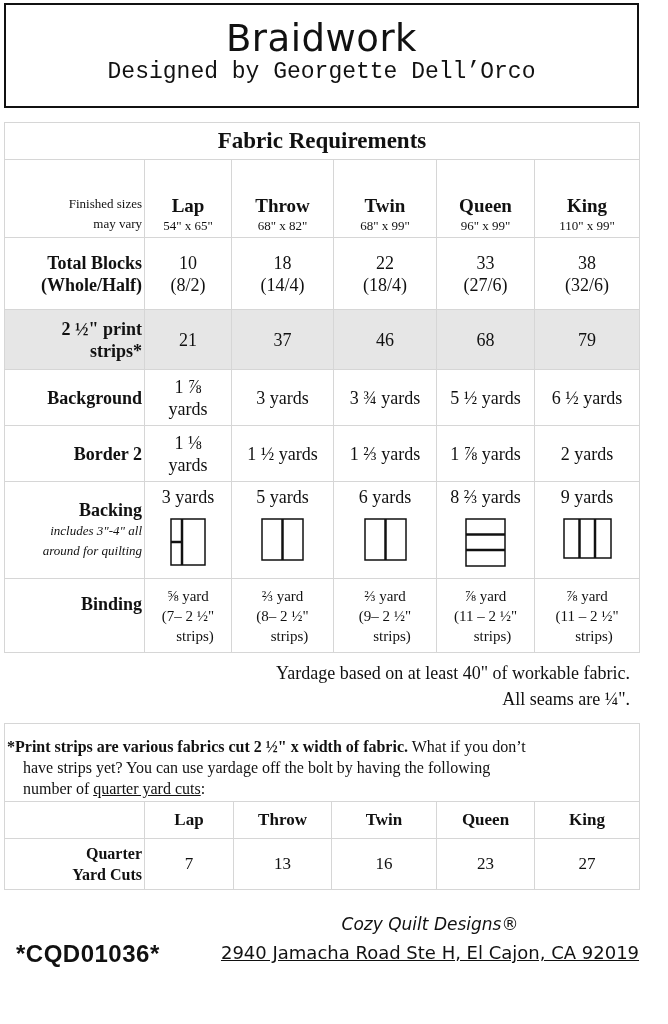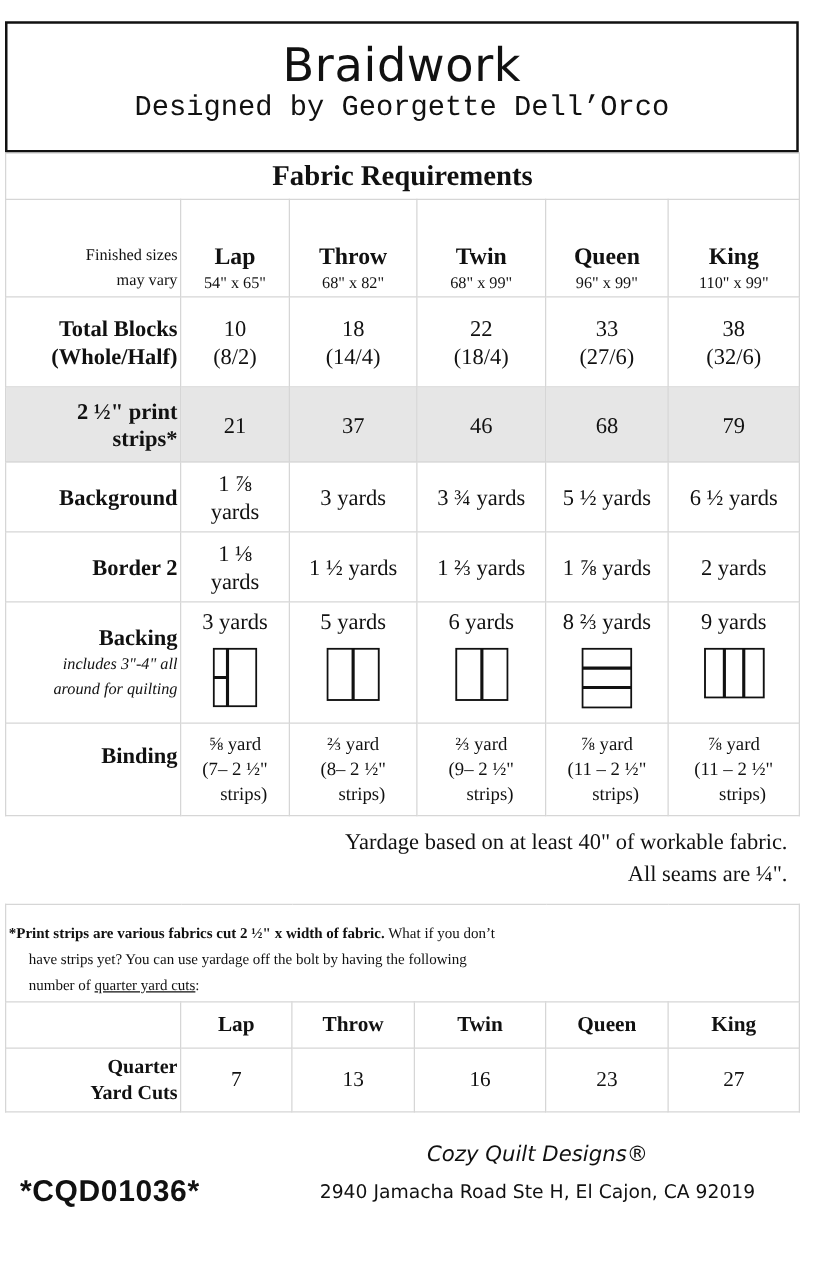--- a/index.html
+++ b/index.html
@@ -1,18 +1,18 @@
 <!DOCTYPE html>
 <html><head>
 <meta charset="utf-8">
 <style>
   html, body { margin: 0; padding: 0; background: #ffffff; }
   body { width: 668px; height: 1024px; position: relative; overflow: hidden; color: #111; font-family: "Liberation Serif", "DejaVu Serif", serif; }
 
-  .title-box { position: absolute; left: 4px; top: 17px; width: 631px; height: 101px; border: 2px solid #111; box-sizing: content-box; text-align: center; }
+  .title-box { position: absolute; left: 4px; top: 3px; width: 631px; height: 101px; border: 2px solid #111; box-sizing: content-box; text-align: center; }
   .title { font-family: "DejaVu Sans", sans-serif; font-size: 37px; font-weight: normal; margin-top: 12px; line-height: 44px; letter-spacing: 0.5px; }
   .subtitle { font-family: Liberation Mono, monospace; font-size: 23px; line-height: 22px; }
 
   table { border-collapse: collapse; position: absolute; table-layout: fixed; }
   td, th { border: 1.5px solid #d6d6d6; padding: 0; vertical-align: middle; }
 
   .main-table { left: 4px; top: 122px; width: 635px; }
   .section-title { text-align: center; font-weight: bold; font-size: 23px; height: 36px; }
   .rowhead { text-align: right; padding-right: 2px; font-weight: bold; font-size: 18px; line-height: 22px; }
   .rowhead .note { display: block; font-weight: normal; font-style: italic; font-size: 13px; line-height: 20px; }
@@ -21,33 +21,33 @@
   .size-dim { display: block; font-size: 13px; line-height: 17px; }
   .finished { text-align: right; padding-right: 2px; font-size: 13px; line-height: 20px; vertical-align: bottom; padding-bottom: 3px; }
   .gray td { background: #e6e6e6; }
   .binding-cell { font-size: 15px; line-height: 20px; }
   .backing-cell { vertical-align: top; padding-top: 4px; }
   .diagram { display: block; margin: 10px auto 0 auto; }
 
   .notes { position: absolute; right: 38px; top: 660px; text-align: right; font-size: 18px; line-height: 26px; }
 
   .print-box { position: absolute; left: 4px; top: 723px; width: 635px; }
-  .print-text { font-size: 12px; line-height: 21px; padding: 12px 14px 2px 2px; text-indent: 0; }
+  .print-text { font-size: 16px; line-height: 21px; padding: 12px 14px 2px 2px; text-indent: 0; }
   .print-text .indent { padding-left: 16px; display: block; }
   .print-text b { font-weight: bold; }
   .print-text u { text-decoration: underline; }
   .qtable td { height: 38px; }
   .qtable .hdr { font-weight: bold; font-size: 17px; text-align: center; height: 36px; }
   .qtable .qhead { text-align: right; font-weight: bold; font-size: 16px; line-height: 21px; padding-right: 2px; height: 50px; }
   .qtable .qval { text-align: center; font-size: 17px; }
 
   .sku { position: absolute; left: 16px; top: 940px; font-family: "Liberation Sans", sans-serif; font-weight: bold; font-size: 24px; letter-spacing: 0.5px; }
   .footer { position: absolute; left: 200px; width: 460px; top: 910px; text-align: center; font-family: "DejaVu Sans", sans-serif; }
   .footer .company { font-size: 17px; line-height: 28px; font-style: italic; text-align: center; }
-  .footer .address { font-size: 15px; line-height: 30px; }
+  .footer .address { font-size: 18px; line-height: 30px; text-decoration: underline; }
   .footer .contact { font-size: 16px; line-height: 28px; }
   .footer .contact .web { font-weight: bold; margin-left: 64px; font-family: "Liberation Sans", sans-serif; font-size: 17px; }
   .footer .copyright { font-size: 17px; line-height: 28px; }
 </style>
 </head>
 <body>
 
 <div class="title-box">
   <div class="title">Braidwork</div>
   <div class="subtitle">Designed by Georgette Dell’Orco</div>

